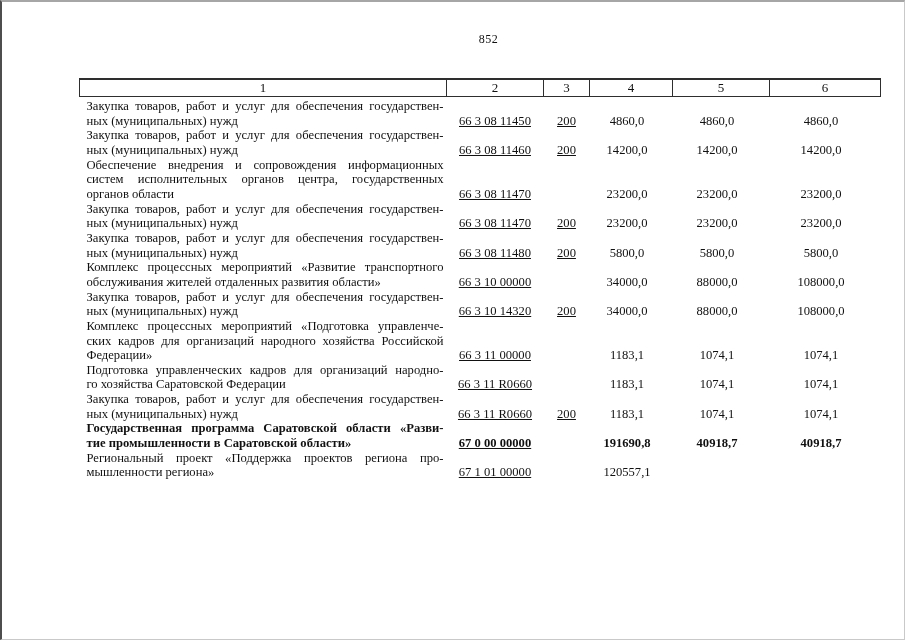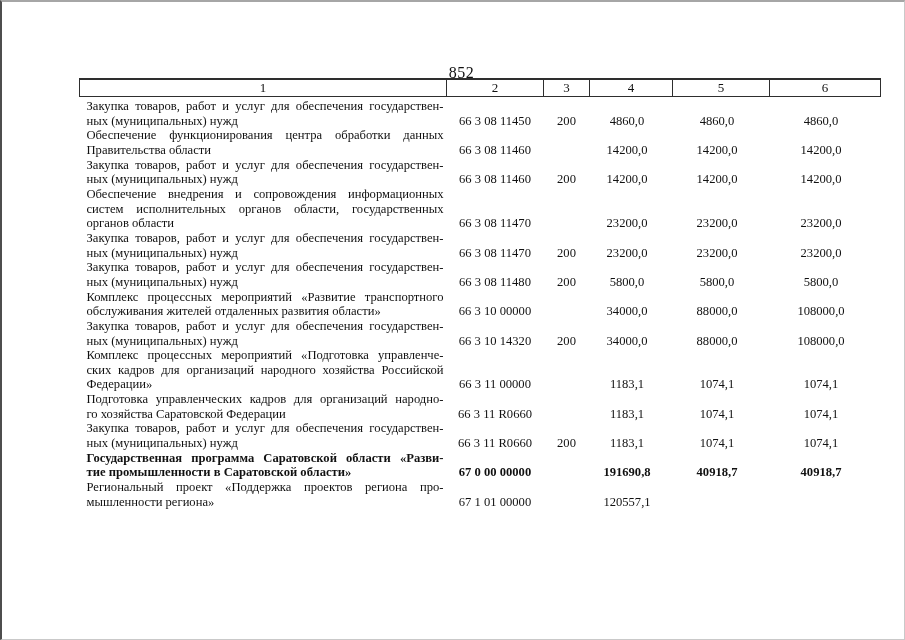--- a/index.html
+++ b/index.html
@@ -11,25 +11,24 @@
     position: relative;
     box-sizing: border-box;
     border-top: 2px solid #a6a6a6;
     border-right: 1px solid #c9c9c9;
     border-bottom: 1px solid #c9c9c9;
     border-left: 2px solid #4d4d4d;
     overflow: hidden;
   }
   .pagenum {
     position: absolute;
-    top: 30px; left: 59px; width: 801px;
+    top: 30px; left: 86px; width: 801px;
     text-align: center;
-    font-size: 16px;
+    font-size: 12px;
     letter-spacing: 0.5px;
-    margin-top: 32px;
   }
   table.budget {
     position: absolute;
     top: 76px; left: 77px;
     width: 801px;
     border-collapse: collapse;
     table-layout: fixed;
   }
   thead th {
     border: 1px solid #2e2e2e;
@@ -44,21 +43,21 @@
   tbody td {
     padding: 0;
     vertical-align: bottom;
     font-size: 12.6px;
     line-height: 14.65px;
   }
   tbody tr:first-child td { padding-top: 2px; }
   td.c-name { padding-left: 7px; padding-right: 3px; }
   .jline { text-align: justify; text-align-last: justify; }
   .jline.last { text-align-last: left; }
-  td.c-code, td.c-type { text-align: center; }
+  td.c-code, td.c-type { text-align: center; text-decoration: underline; }
   td.c-amt { text-align: center; padding-right: 8px; }
   tr.bold td { font-weight: bold; }
 </style>
 </head>
 <body>
 
 <div class="pagenum">852</div>
 
 <table class="budget">
   <colgroup>
@@ -86,44 +85,33 @@
           <div class="jline last">ных (муниципальных) нужд</div>
         </td>
     <td class="c-code">66 3 08 11450</td>
     <td class="c-type">200</td>
     <td class="c-amt">4860,0</td>
     <td class="c-amt">4860,0</td>
     <td class="c-amt">4860,0</td>
   </tr>
       <tr>
     <td class="c-name">
-          <div class="jline">Обеспечение функционирования центра обработки данных</div>
-          <div class="jline last">Правительства области</div>
+          <div class="jline">Закупка товаров, работ и услуг для обеспечения государствен-</div>
+          <div class="jline last">ных (муниципальных) нужд</div>
         </td>
     <td class="c-code">66 3 08 11460</td>
-    <td class="c-type"></td>
+    <td class="c-type">200</td>
     <td class="c-amt">14200,0</td>
     <td class="c-amt">14200,0</td>
     <td class="c-amt">14200,0</td>
   </tr>
       <tr>
     <td class="c-name">
-          <div class="jline">Закупка товаров, работ и услуг для обеспечения государствен-</div>
-          <div class="jline last">ных (муниципальных) нужд</div>
-        </td>
-    <td class="c-code">66 3 08 11460</td>
-    <td class="c-type">200</td>
-    <td class="c-amt">14200,0</td>
-    <td class="c-amt">14200,0</td>
-    <td class="c-amt">14200,0</td>
-  </tr>
-      <tr>
-    <td class="c-name">
           <div class="jline">Обеспечение внедрения и сопровождения информационных</div>
-          <div class="jline">систем исполнительных органов области, государственных</div>
+          <div class="jline">систем исполнительных органов центра, государственных</div>
           <div class="jline last">органов области</div>
         </td>
     <td class="c-code">66 3 08 11470</td>
     <td class="c-type"></td>
     <td class="c-amt">23200,0</td>
     <td class="c-amt">23200,0</td>
     <td class="c-amt">23200,0</td>
   </tr>
       <tr>
     <td class="c-name">

